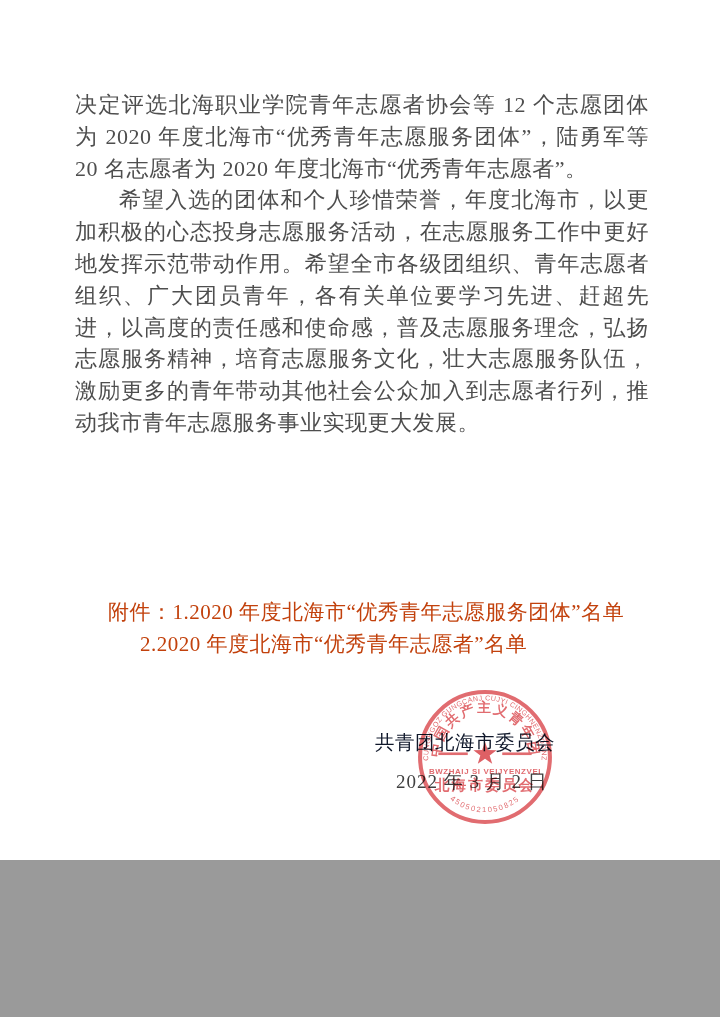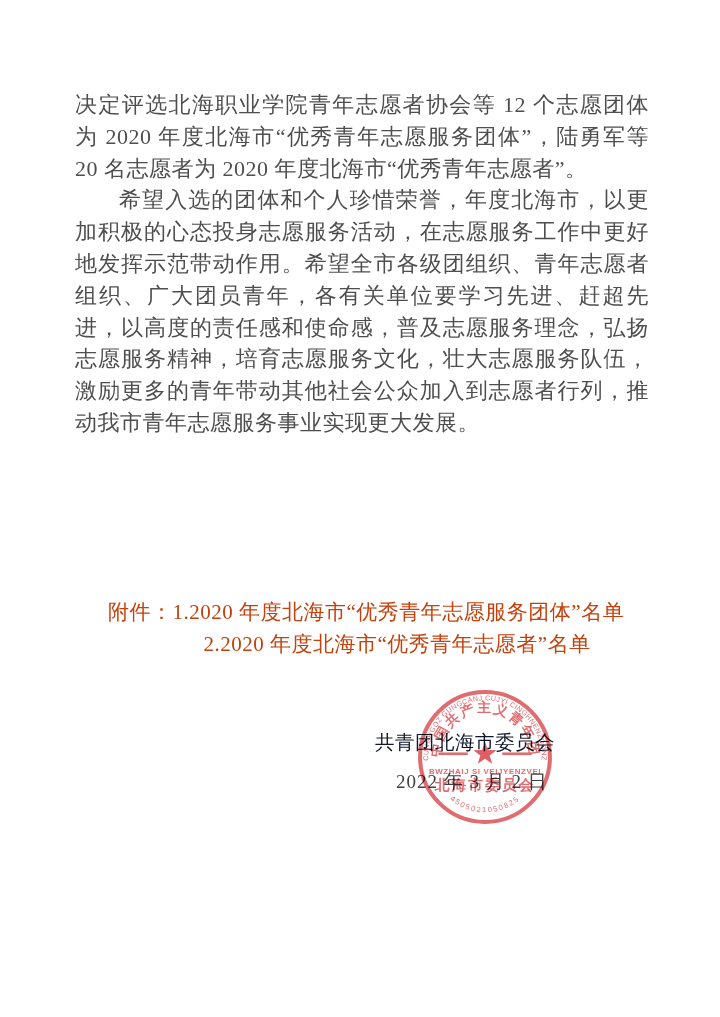--- a/index.html
+++ b/index.html
@@ -1,19 +1,19 @@
 <!DOCTYPE html>
 <html><head>
 <meta charset="utf-8">
 <style>
   * { margin:0; padding:0; box-sizing:border-box; }
   html,body { background:#9a9a9a; }
   .page {
     position:relative;
-    width:720px; height:1017px;
+    width:720px; height:860px;
     margin:0 auto;
     background:#ffffff;
     overflow:hidden;
     font-family:"Liberation Serif", serif;
   }
   .body-text {
     position:absolute;
     left:75px; top:89px; width:574px;
     font-size:22px;
     line-height:31.8px;
@@ -26,21 +26,21 @@
   .body-text p.indent { text-indent:2em; }
   .attachments {
     position:absolute;
     left:108px; top:597px;
     font-size:21px;
     line-height:31.5px;
     color:#c2410c;
     letter-spacing:0.5px;
   }
   .attachments .row { white-space:nowrap; }
-  .attachments .row2 { margin-left:62px;text-align:center; }
+  .attachments .row2 { margin-left:32px; }
   .signature-org {
     position:absolute;
     left:375px; top:729px;
     font-size:19.5px;
     color:#0f172a;
     letter-spacing:0.5px;
     white-space:nowrap;
   }
   .signature-date {
     position:absolute;

